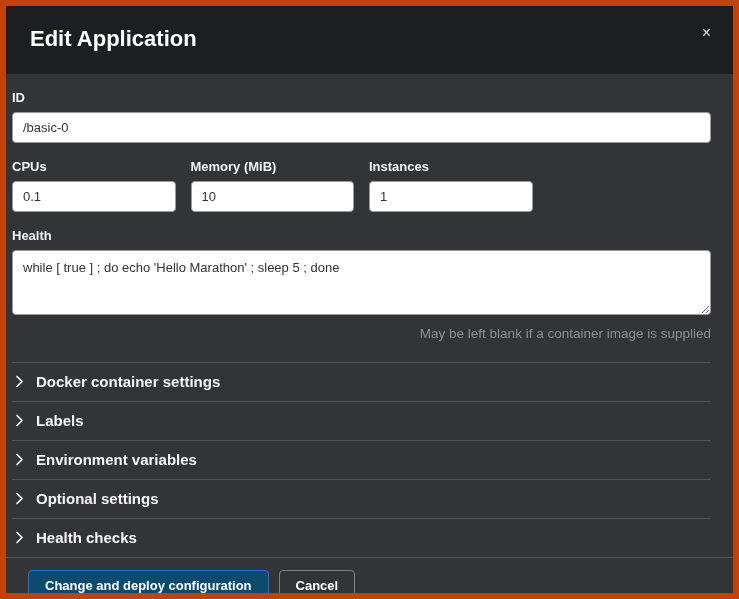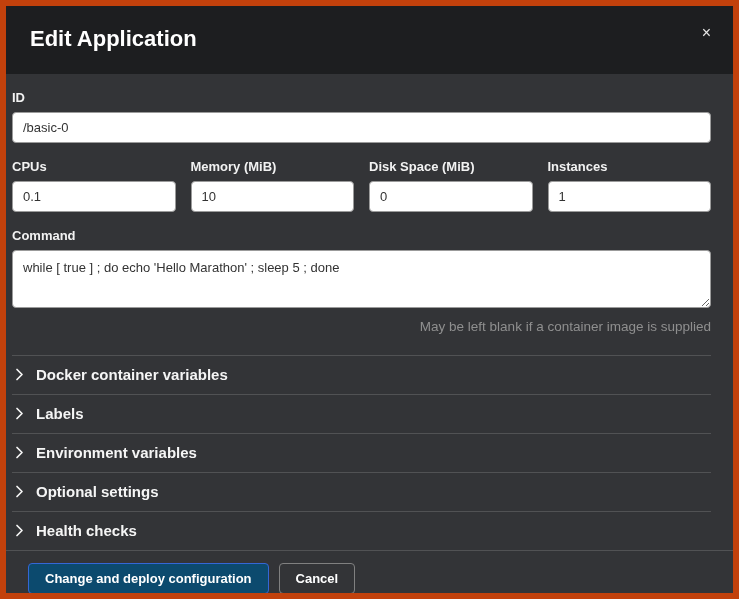--- a/index.html
+++ b/index.html
@@ -60,21 +60,21 @@
     background: #ffffff;
     border: 1px solid #9b9b9b;
     border-radius: 4px;
     padding: 0 10px;
     font-size: 13px;
     color: #333333;
     font-family: "Liberation Sans", sans-serif;
     outline: none;
   }
   textarea.text-input {
-    height: 58px;
+    height: 65px;
     padding: 8px 10px;
     line-height: 1.35;
     resize: both;
   }
 
   .grid-4 {
     display: grid;
     grid-template-columns: repeat(4, 1fr);
     gap: 15px;
     margin-top: 16px;
@@ -160,44 +160,40 @@
     <div class="grid-4">
       <div>
         <label class="field-label">CPUs</label>
         <input class="text-input" type="text" value="0.1" style="">
       </div>
       <div>
         <label class="field-label">Memory (MiB)</label>
         <input class="text-input" type="text" value="10" style="">
       </div>
       <div>
-        <label class="field-label">Disk Space (MiB)</label>
-        <input class="text-input" type="text" value="0" style="">
-      </div>
-      <div>
         <label class="field-label">Instances</label>
         <input class="text-input" type="text" value="1" style="">
       </div>
     </div>
 
     <div class="command-group">
-      <label class="field-label">Command</label>
+      <label class="field-label">Health</label>
       <textarea class="text-input" style="">while [ true ] ; do echo 'Hello Marathon' ; sleep 5 ; done</textarea>
       <div class="help-text">May be left blank if a container image is supplied</div>
     </div>
 
     <div class="sections">
 
       <div class="section-row">
         <span class="chev">
           <svg width="9" height="13" viewBox="0 0 9 13">
               <path d="M2 1.5 L7 6.5 L2 11.5" stroke="#f5f5f5" stroke-width="1.7" fill="none" stroke-linecap="round" stroke-linejoin="round"></path>
             </svg>
         </span>
-        <span class="section-label">Docker container variables</span>
+        <span class="section-label">Docker container settings</span>
       </div>
 
       <div class="section-row">
         <span class="chev">
           <svg width="9" height="13" viewBox="0 0 9 13">
               <path d="M2 1.5 L7 6.5 L2 11.5" stroke="#f5f5f5" stroke-width="1.7" fill="none" stroke-linecap="round" stroke-linejoin="round"></path>
             </svg>
         </span>
         <span class="section-label">Labels</span>
       </div>

